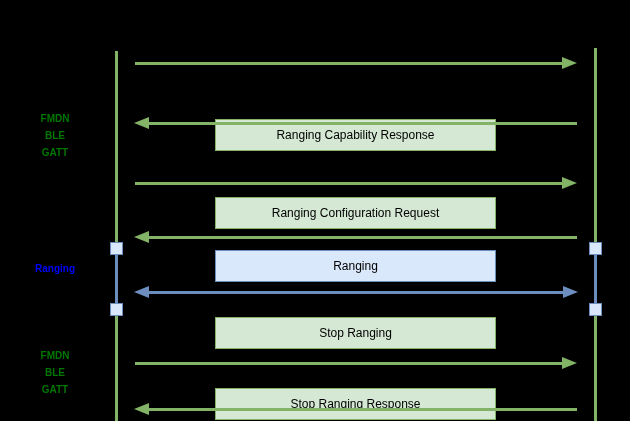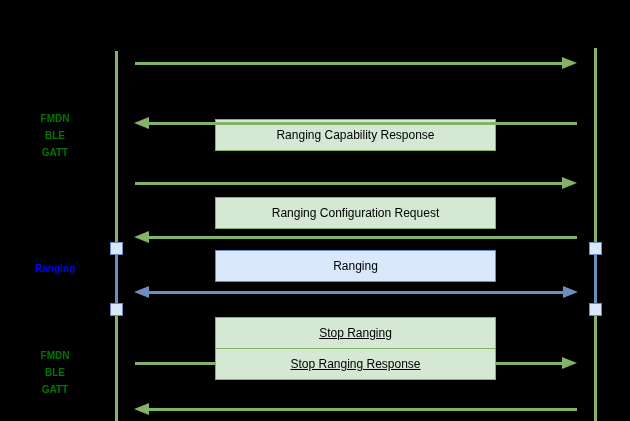--- a/index.html
+++ b/index.html
@@ -20,22 +20,22 @@
     font-size: 12px; color: #000; text-align: center;
   }
   .msg-green { background: #d5e8d4; border: 1.5px solid #82b366; }
   .msg-blue  { background: #dae8fc; border: 1.5px solid #6c8ebf; }
 
   .box-1 { top: 20px; }
   .box-2 { top: 90px; margin-top: 29px; }
   .box-3 { top: 142px; }
   .box-4 { top: 197px; }
   .box-5 { top: 250px; }
-  .box-6 { top: 317px; text-decoration: underline; }
-  .box-7 { top: 348px; text-decoration: underline; }
+  .box-6 { top: 317px; }
+  .box-7 { top: 388px; text-decoration: underline; }
 
   
   .shaft { position: absolute; height: 3px; background: #82b366; }
   .shaft-blue { background: #6c8ebf; }
   .head {
     position: absolute; width: 0; height: 0;
     border-top: 6.5px solid transparent; border-bottom: 6.5px solid transparent;
   }
   .head-right { border-left: 15px solid #82b366; }
   .head-left  { border-right: 15px solid #82b366; }

